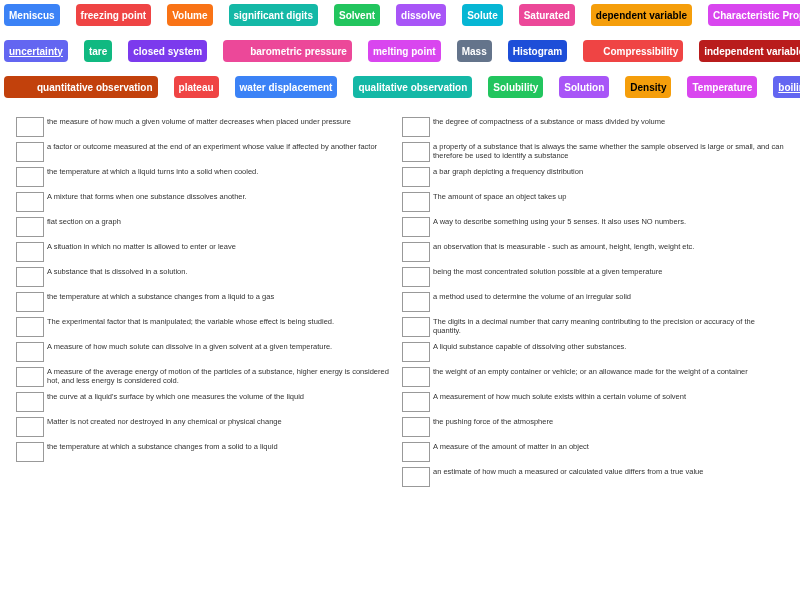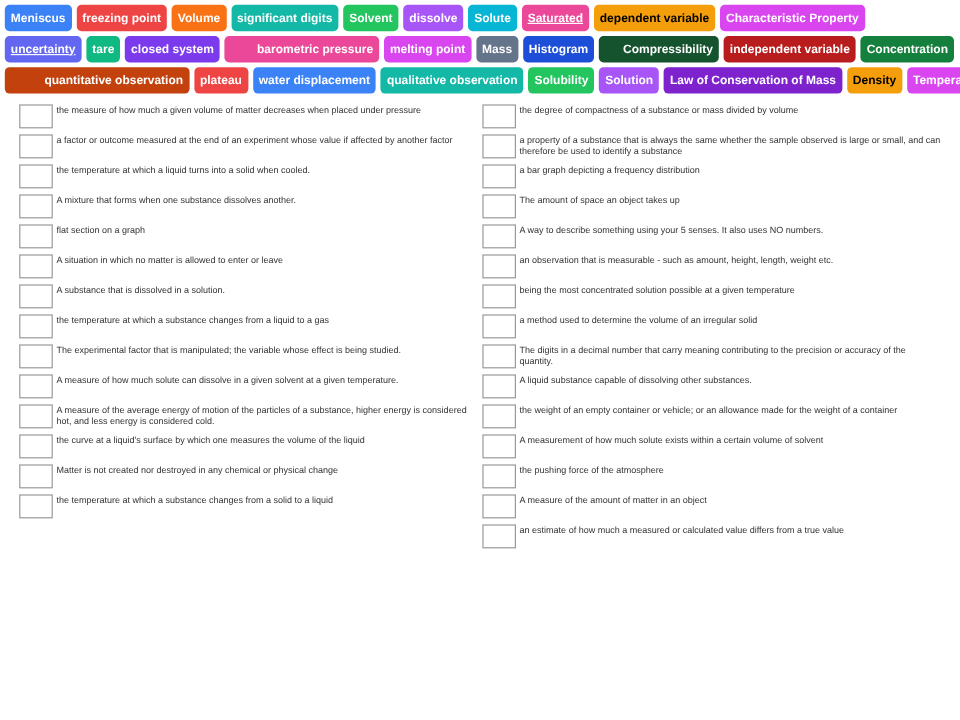--- a/index.html
+++ b/index.html
@@ -11,22 +11,22 @@
       overflow: hidden;
       font-size: 10px;
     }
     .header-section {
       background: #fff;
       padding: 4px 4px 2px 4px;
     }
     .vocab-row {
       display: flex;
       flex-wrap: nowrap;
-      gap: 4px;
-      margin-bottom: 4px;
+      gap: 16px;
+      margin-bottom: 14px;
       align-items: stretch;
     }
     .vocab-chip {
       border-radius: 4px;
       padding: 3px 5px;
       font-weight: bold;
       font-size: 10px;
       text-align: center;
       color: #fff;
       display: flex;
@@ -34,32 +34,32 @@
       justify-content: center;
       white-space: nowrap;
       min-height: 22px;
     }
     .chip-blue { background: #3b82f6; }
     .chip-red { background: #ef4444; }
     .chip-orange { background: #f97316; }
     .chip-green { background: #22c55e; }
     .chip-teal { background: #14b8a6; }
     .chip-purple { background: #a855f7; }
-    .chip-pink { background: #ec4899; text-decoration: underline; }
+    .chip-pink { background: #ec4899; }
     .chip-cyan { background: #06b6d4; }
     .chip-indigo { background: #6366f1; text-decoration: underline; }
     .chip-rose { background: #d946ef; }
     .chip-amber { background: #f59e0b; color: #000; }
     .chip-emerald { background: #10b981; }
     .chip-violet { background: #7c3aed; }
     .chip-sky { background: #ec4899; padding-left: 27px; }
     .chip-fuchsia { background: #d946ef; }
     .chip-slate { background: #64748b; }
     .chip-darkblue { background: #1d4ed8; }
-    .chip-darkteal { background: #14532d; padding-left: 20px; }
+    .chip-darkteal { background: #ef4444; padding-left: 20px; }
     .chip-darkred { background: #b91c1c; }
     .chip-darkgreen { background: #15803d; }
     .chip-darkorange { background: #c2410c; padding-left: 33px; }
     .chip-darkpurple { background: #7e22ce; }
 
     .definitions-section {
       display: flex;
       gap: 0;
       padding: 2px 16px;
     }
@@ -122,21 +122,20 @@
       <div class="vocab-chip chip-darkred">independent variable</div>
       <div class="vocab-chip chip-darkgreen">Concentration</div>
     </div>
   <div id="row2" class="vocab-row">
       <div class="vocab-chip chip-darkorange">quantitative observation</div>
       <div class="vocab-chip chip-red">plateau</div>
       <div class="vocab-chip chip-blue">water displacement</div>
       <div class="vocab-chip chip-teal">qualitative observation</div>
       <div class="vocab-chip chip-green">Solubility</div>
       <div class="vocab-chip chip-purple">Solution</div>
-      <div class="vocab-chip chip-darkpurple">Law of Conservation of Mass</div>
       <div class="vocab-chip chip-amber">Density</div>
       <div class="vocab-chip chip-rose">Temperature</div>
       <div class="vocab-chip chip-indigo">boiling point</div>
     </div>
 </div>
 
 <div class="definitions-section">
   <div class="def-column" id="left-col">
       <div class="def-row">
         <div class="def-box"></div>

